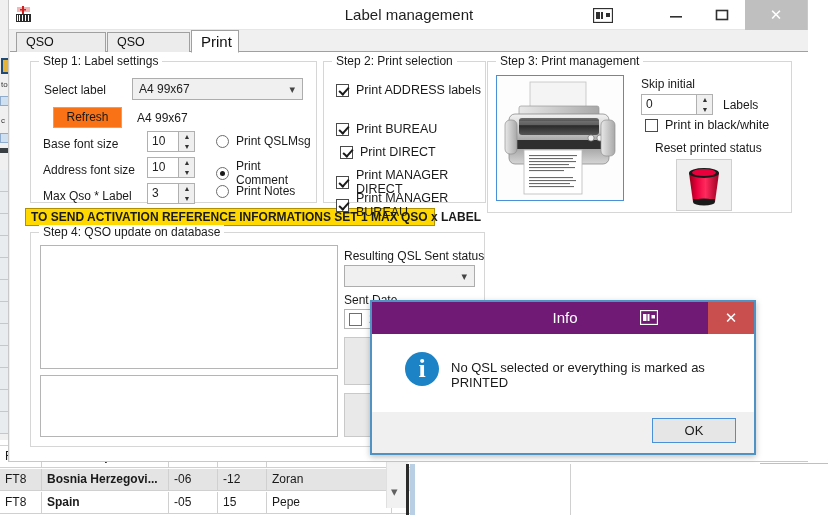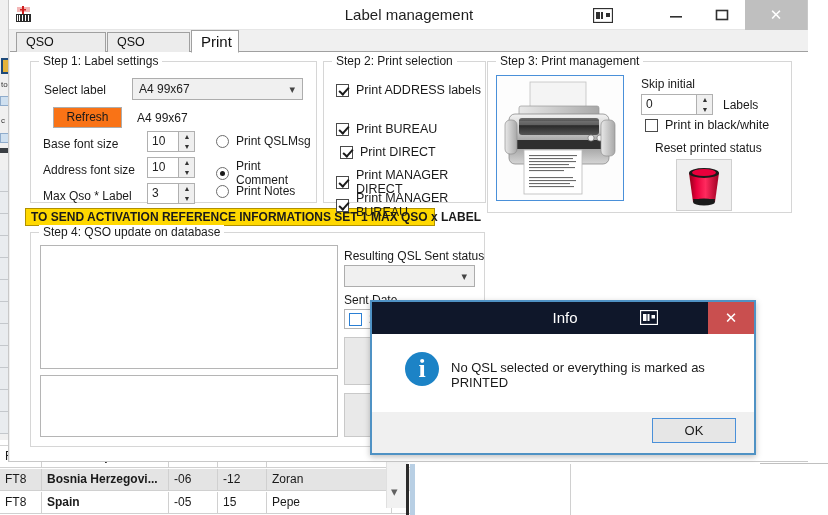--- a/index.html
+++ b/index.html
@@ -214,21 +214,21 @@
     position: absolute; background: #efefef; border: 1px solid #cfcfcf;
   }
 
   
   .dlg {
     position: absolute; left: 370px; top: 300px; width: 386px; height: 155px;
     background: #f0f0f0; border: 2px solid #4f92c4;
     box-shadow: 0 2px 6px rgba(0,0,0,0.25);
   }
   .dlg-title {
-    position: relative; height: 32px; background: #0f172a;
+    position: relative; height: 32px; background: #701a75;
   }
   .dlg-title .t {
     position: absolute; left: 0; top: 0; width: 386px; height: 32px;
     line-height: 31px; text-align: center; font-size: 15px; color: #ffffff;
   }
   .dlg-restore {
     position: absolute; right: 96px; top: 8px; width: 18px; height: 15px;
     color: #ffffff;
   }
   .dlg-close {

